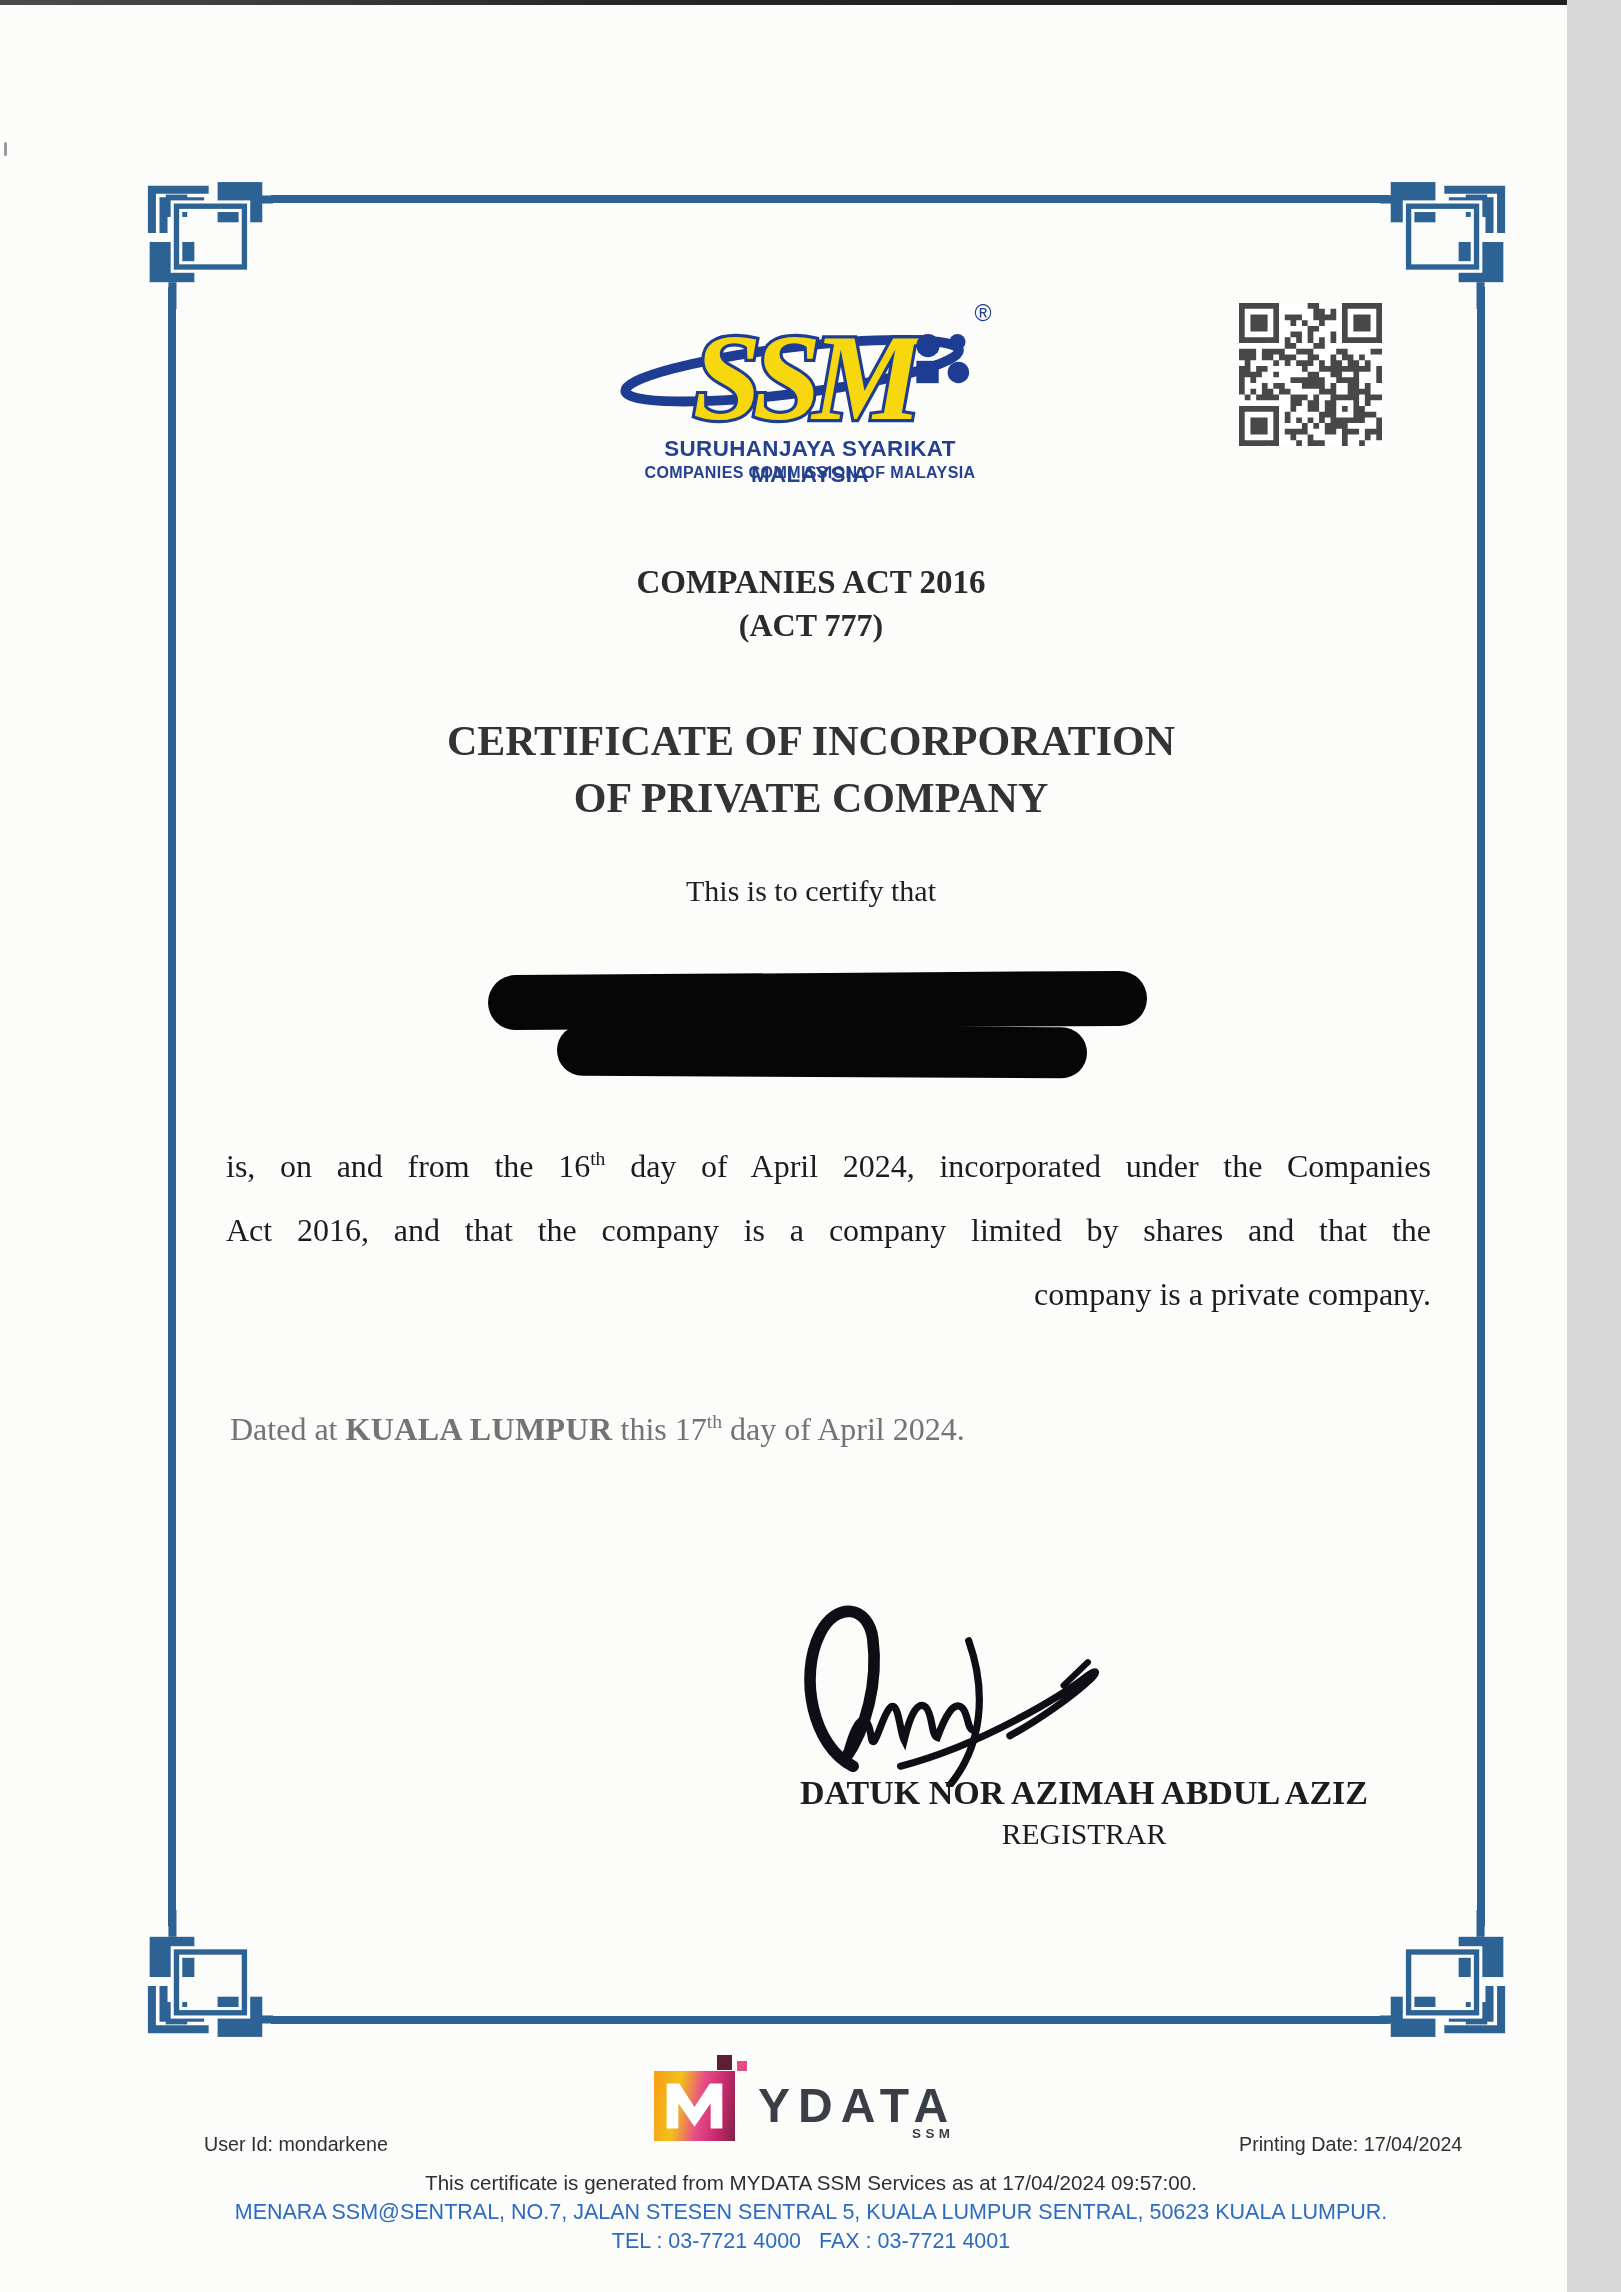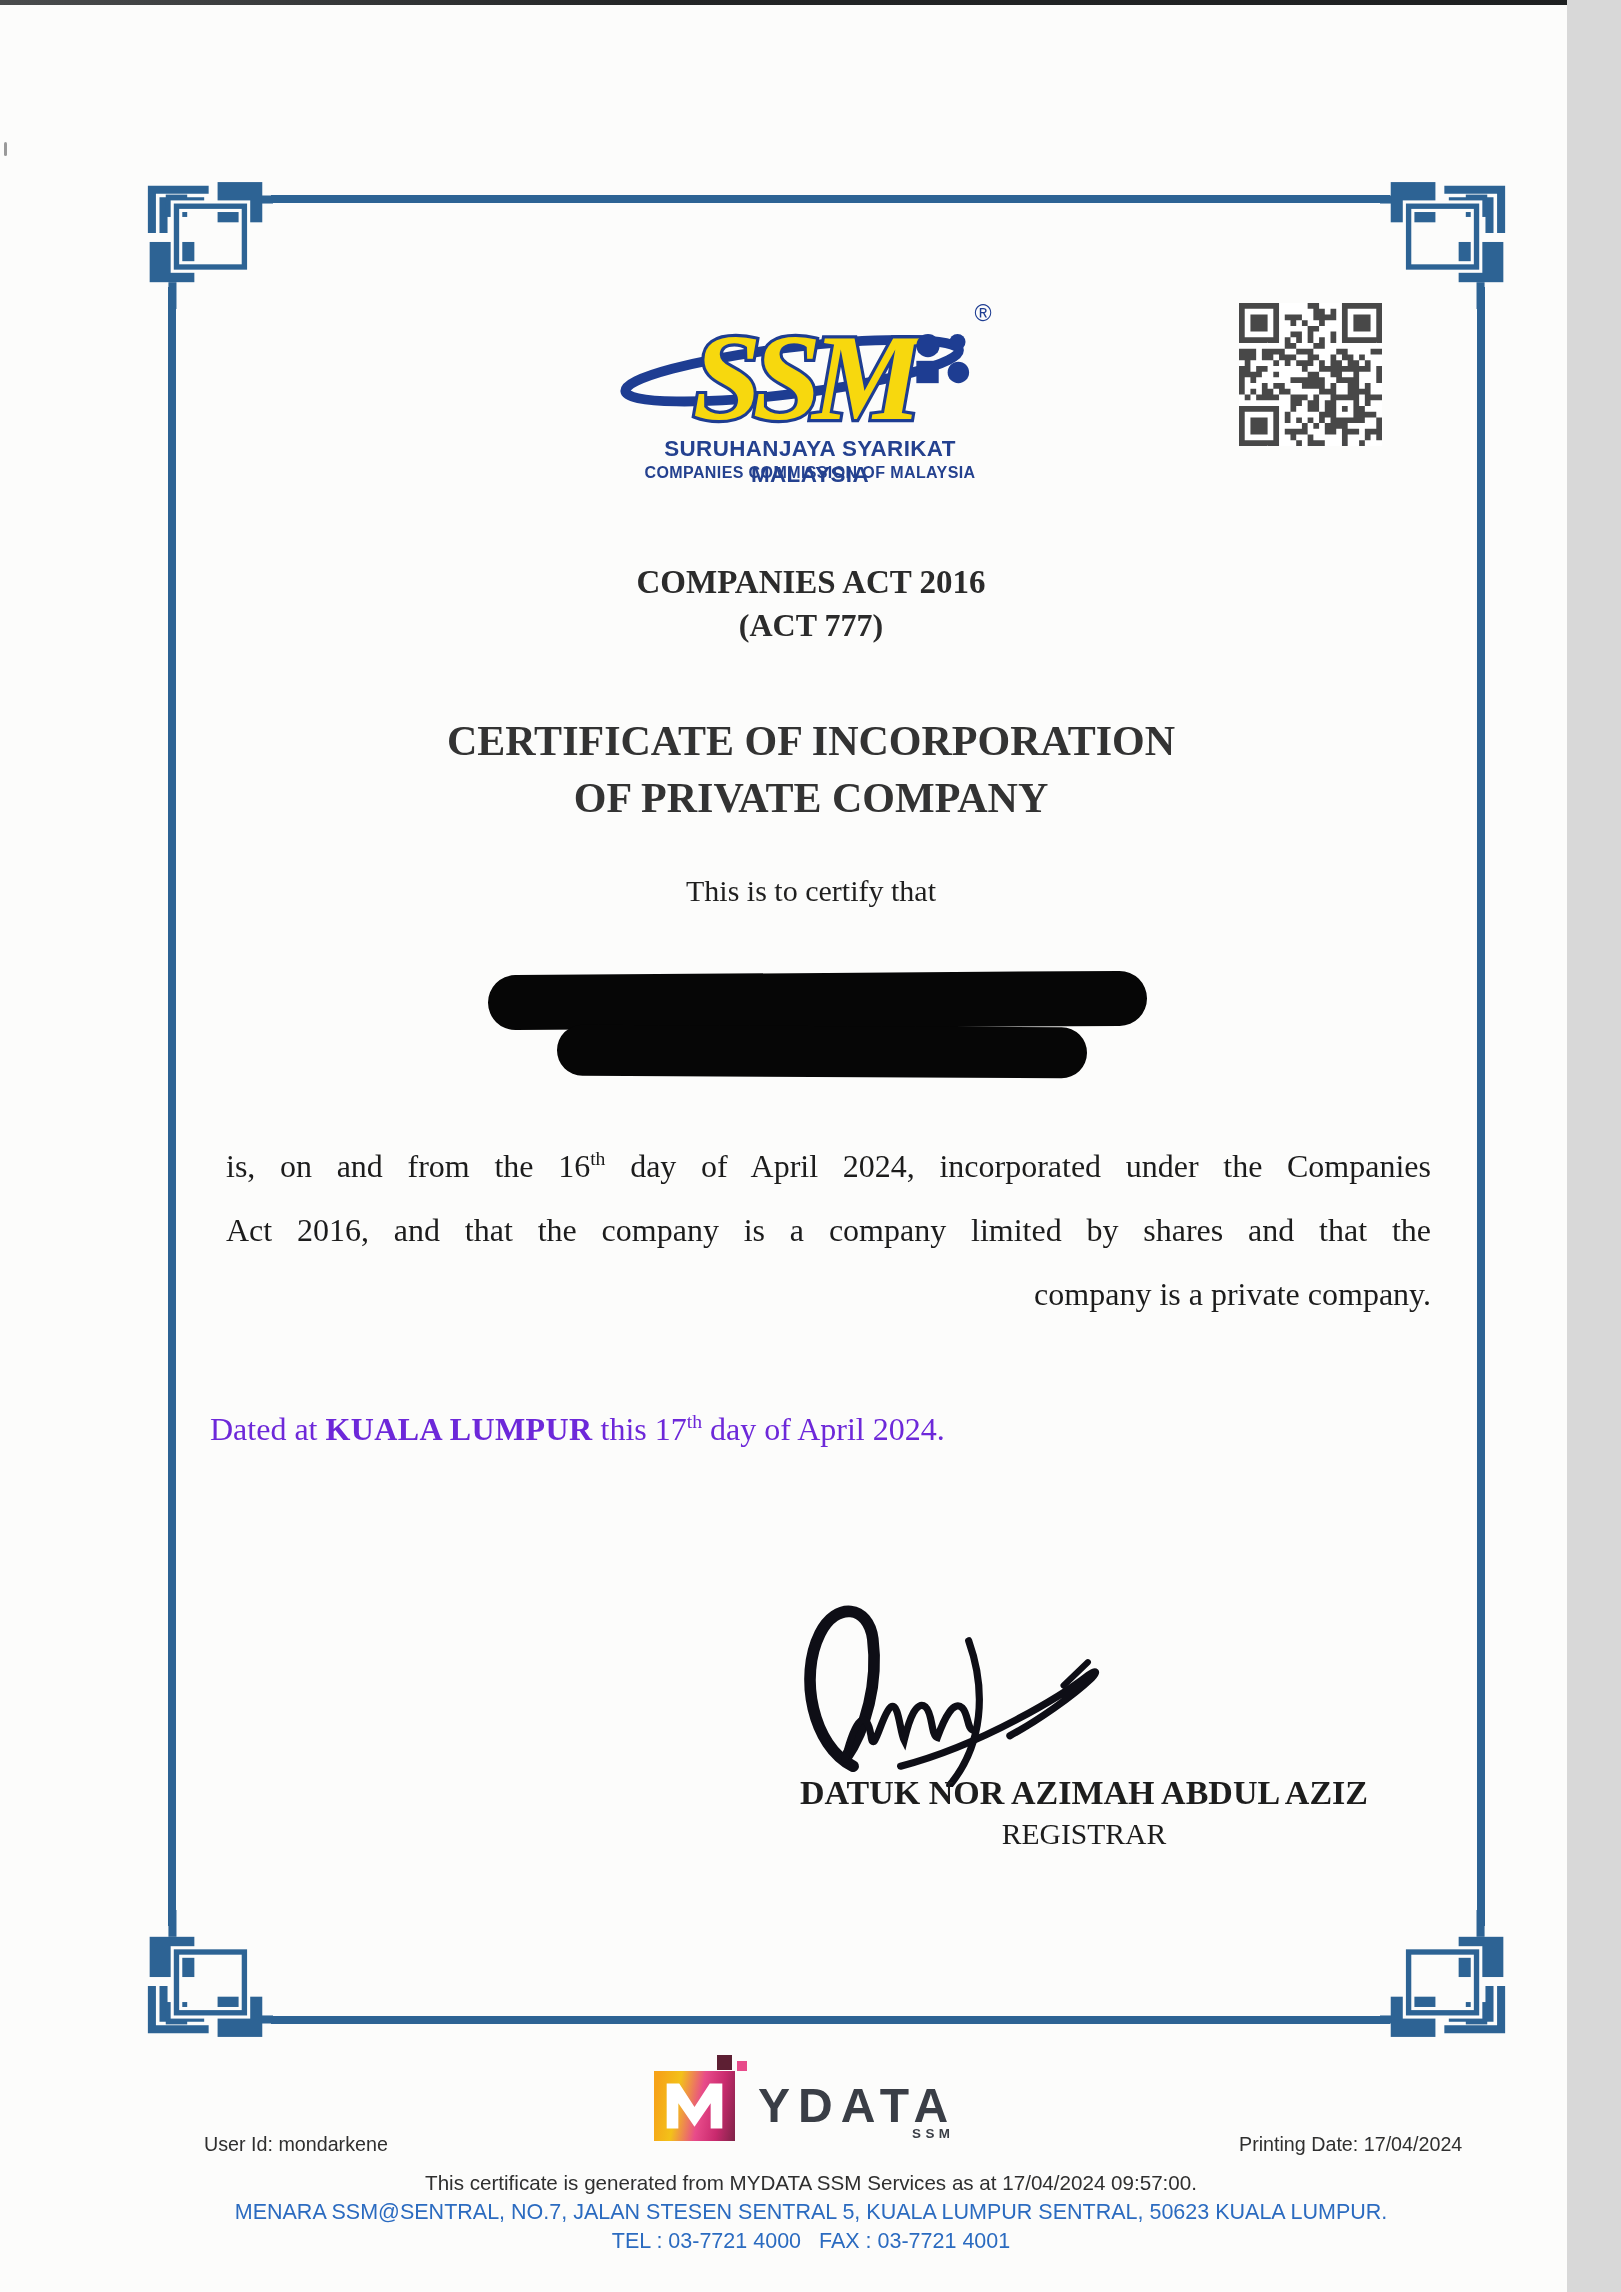--- a/index.html
+++ b/index.html
@@ -31,21 +31,21 @@
   #certify-line{top:874px;font-size:30px;color:#1f1f1f;}
   
   .redact{background:#060606;}
   #redact-1{left:488px;top:973px;width:659px;height:55px;border-radius:29px;transform:rotate(-.4deg);}
   #redact-2{left:557px;top:1026px;width:530px;height:51px;border-radius:26px;transform:rotate(.3deg);}
   
   #body-par{left:226px;top:1134px;width:1205px;font-size:32px;color:#1c1c1c;}
   #body-par .jline{line-height:64px;text-align:justify;text-align-last:justify;}
   #body-par .lline{line-height:64px;text-align:right;}
   sup{font-size:19.7px;vertical-align:super;line-height:0;}
-  #dated-line{left:210px;top:1411px;font-size:32px;color:#6d28d9;font-family:Liberation Serif, serif;}
+  #dated-line{left:230px;top:1411px;font-size:32px;color:#737373;font-family:Liberation Serif, serif;}
   #dated-line b{letter-spacing:0.4px;}
   
   #signature-svg{left:768px;top:1594px;}
   #signatory-name{left:748px;top:1774px;width:672px;text-align:center;font-size:34px;font-weight:bold;color:#1d1d1d;}
   #signatory-title{left:748px;top:1818px;width:672px;text-align:center;font-size:29.6px;color:#1d1d1d;}
   
   #mydata{left:647px;top:2053px;width:340px;height:94px;}
   #mydata-square{position:absolute;left:7.2px;top:18px;width:81px;height:70px;
      background:linear-gradient(100deg,#f6a318 6%,#f3c119 30%,#e84b8a 56%,#c92a6e 78%,#7e2347 100%);}
   #mydata-px1{position:absolute;left:70px;top:1.8px;width:15px;height:15px;background:#5d1f33;}

